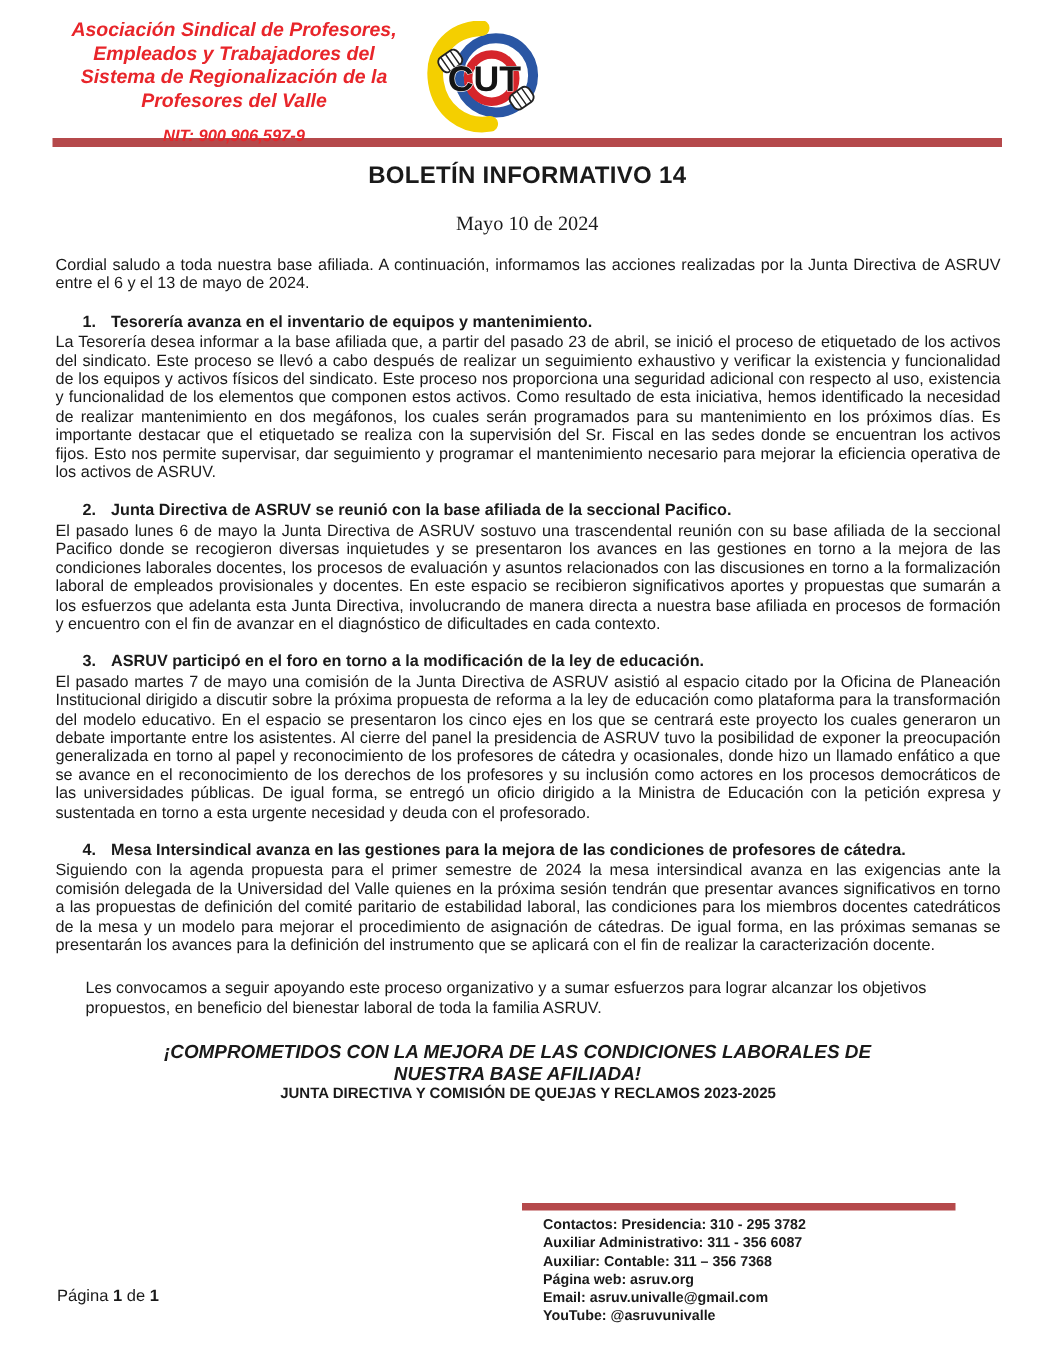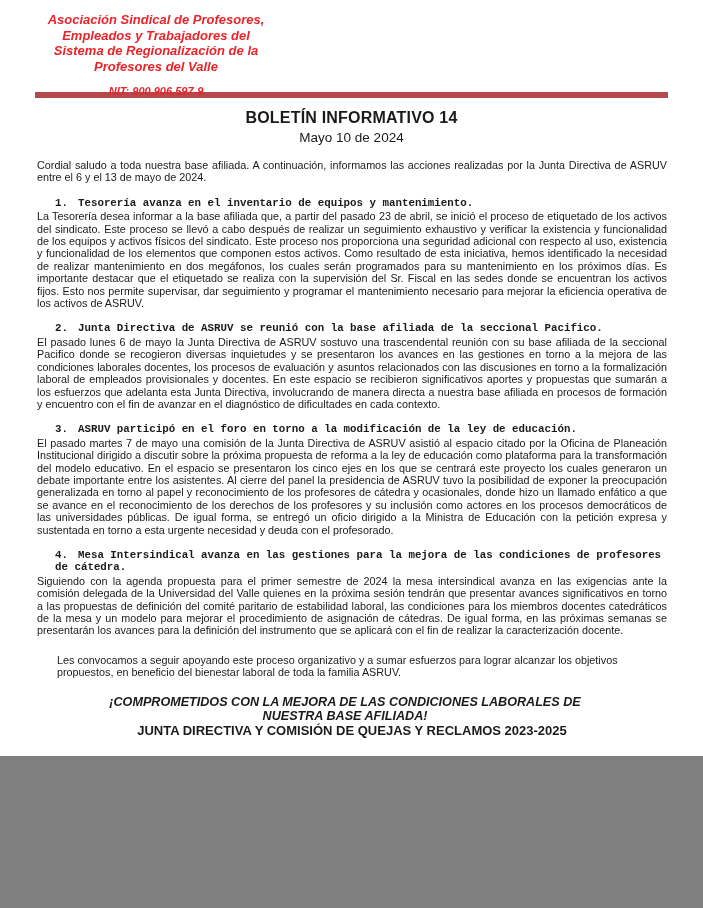--- a/index.html
+++ b/index.html
@@ -1,44 +1,44 @@
 <!DOCTYPE html>
 <html><head>
 <meta charset="utf-8">
 <style>
   * { margin:0; padding:0; box-sizing:border-box; }
   html,body { background:#808080; }
   .page {
-    position:relative; width:703px; height:756px; margin:0 auto;
+    position:relative; width:703px; height:908px; margin:0 auto;
     background:#ffffff; overflow:hidden;
     font-family:"Liberation Sans", "DejaVu Sans", sans-serif;
     color:#1a1a1a;
   }
   
   .header { display:flex; align-items:flex-start; padding:12px 40px 0 45px; height:88px; }
   .org-block { width:222px; text-align:center; color:#e8252a; font-weight:bold; font-style:italic; }
   .org-line { font-size:13px; line-height:15.5px; }
   .org-nit { font-size:11px; margin-top:11px; }
   .asruv-logo { width:86px; margin-left:14px; text-align:center; }
   .asruv-word { color:#e8252a; font-weight:bold; font-size:19px; letter-spacing:0.5px; line-height:20px; }
   .cut-logo { margin-left:16px; margin-top:2px; }
   .rule { height:6px; background:#b5494b; margin:4px 35px 0 35px; }
   
   .title { text-align:center; font-size:16px; font-weight:bold; margin-top:11px; letter-spacing:0.2px; }
-  .date  { text-align:center; font-size:13.5px; margin-top:3px; }
+  .date  { text-align:center; font-size:13.5px; margin-top:14px;font-family:Liberation Serif, serif; }
   
   .content { margin:14px 36px 0 37px; font-size:10.8px; line-height:12.4px; }
   .intro { text-align:justify; margin-bottom:13px; }
   .section { margin-bottom:13px; }
-  .sec-head { font-weight:bold; padding-left:18px; margin-bottom:1px;font-family:Liberation Mono, monospace; }
+  .sec-head { font-weight:bold; padding-left:18px; margin-bottom:1px; }
   .sec-num { margin-right:10px; }
   .sec-body { text-align:justify; }
   .closing { margin:17px 20px 0 20px; }
   .slogan { text-align:center; font-weight:bold; font-style:italic; font-size:12.6px; line-height:14.5px; margin:16px 59px 0 45px; }
-  .signature { text-align:center; font-weight:bold; font-size:13px; line-height:14.5px; }
+  .signature { text-align:center; font-weight:bold; font-size:10px; line-height:14.5px; }
   
   .footer { position:absolute; left:0; top:798px; width:703px; height:110px; }
   .page-num { position:absolute; left:38px; top:60px; font-size:11px; }
   .page-num b { font-weight:bold; }
   .contacts { position:absolute; left:348px; top:4px; width:292px; }
   .contacts-rule { height:5px; background:#b5494b; width:289px; margin-bottom:4px; }
   .contact-line { font-size:9.5px; font-weight:bold; line-height:12.3px; padding-left:14px; }
 </style>
 </head>
 <body>
@@ -48,20 +48,38 @@
   <div class="header">
     <div class="org-block">
       <div class="org-line">Asociación Sindical de Profesores,</div>
       <div class="org-line">Empleados y Trabajadores del</div>
       <div class="org-line">Sistema de Regionalización de la</div>
       <div class="org-line">Profesores del Valle</div>
       <div class="org-nit">NIT: 900,906,597-9</div>
     </div>
 
 
+    <div class="cut-logo">
+      <span>
+        <svg width="80" height="80" viewBox="0 0 84 84" aria-hidden="true">
+          <circle cx="50" cy="38" r="26" fill="none" stroke="#2a56a4" stroke-width="7"></circle>
+          <path d="M40,5 C16,6 5,24 8,43 C11,62 27,75 46,72" fill="none" stroke="#f4cf00" stroke-width="11" stroke-linecap="round"></path>
+          <circle cx="47" cy="40" r="16.5" fill="none" stroke="#d6252b" stroke-width="6"></circle>
+          <g transform="translate(18,28) rotate(-35)">
+            <rect x="-8" y="-6" width="16" height="12" rx="4" fill="#ffffff" stroke="#222" stroke-width="1.3"></rect>
+            <path d="M-4,-6 v12 M0,-6 v12 M4,-6 v12" stroke="#222" stroke-width="1"></path>
+          </g>
+          <g transform="translate(68,54) rotate(145)">
+            <rect x="-8" y="-6" width="16" height="12" rx="4" fill="#ffffff" stroke="#222" stroke-width="1.3"></rect>
+            <path d="M-4,-6 v12 M0,-6 v12 M4,-6 v12" stroke="#222" stroke-width="1"></path>
+          </g>
+          <text x="42" y="49" text-anchor="middle" font-family="Liberation Sans, DejaVu Sans, sans-serif" font-size="25" font-weight="bold" fill="#141414" stroke="#ffffff" stroke-width="0.8" paint-order="stroke">CUT</text>
+        </svg>
+      </span>
+    </div>
   </div>
 
   <div class="rule"></div>
 
   <div class="title">BOLETÍN INFORMATIVO 14</div>
   <div class="date">Mayo 10 de 2024</div>
 
   <div class="content">
     <p class="intro">Cordial saludo a toda nuestra base afiliada. A continuación, informamos las acciones realizadas por la Junta Directiva de ASRUV entre el 6 y el 13 de mayo de 2024.</p>
 
@@ -104,19 +122,20 @@
       <span>Página</span>
       <b>1</b>
       <span>de</span>
       <b>1</b>
     </div>
 
     <div class="contacts">
       <div class="contacts-rule"></div>
       <div class="contact-line">Contactos: Presidencia: 310 - 295 3782</div>
       <div class="contact-line">Auxiliar Administrativo: 311 - 356 6087</div>
+      <div class="contact-line">Auxiliar: Contable: 311 – 356 7368</div>
       <div class="contact-line">Página web: asruv.org</div>
       <div class="contact-line">Email: asruv.univalle@gmail.com</div>
       <div class="contact-line">YouTube: @asruvunivalle</div>
     </div>
   </div>
 
 </div>
 
 </body></html>

